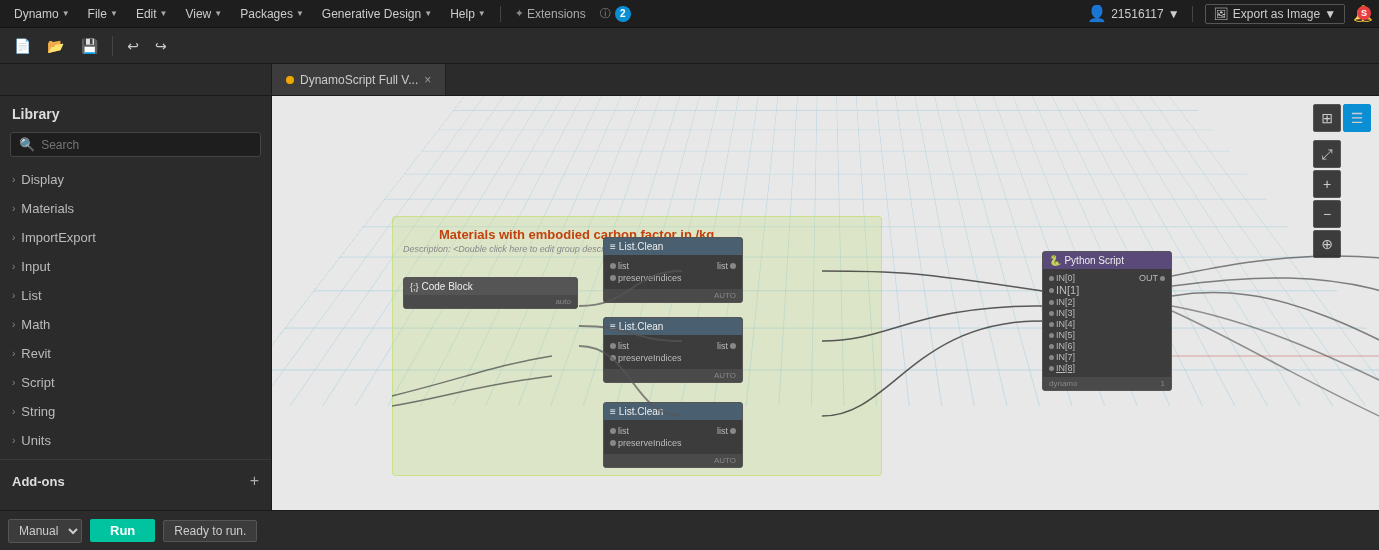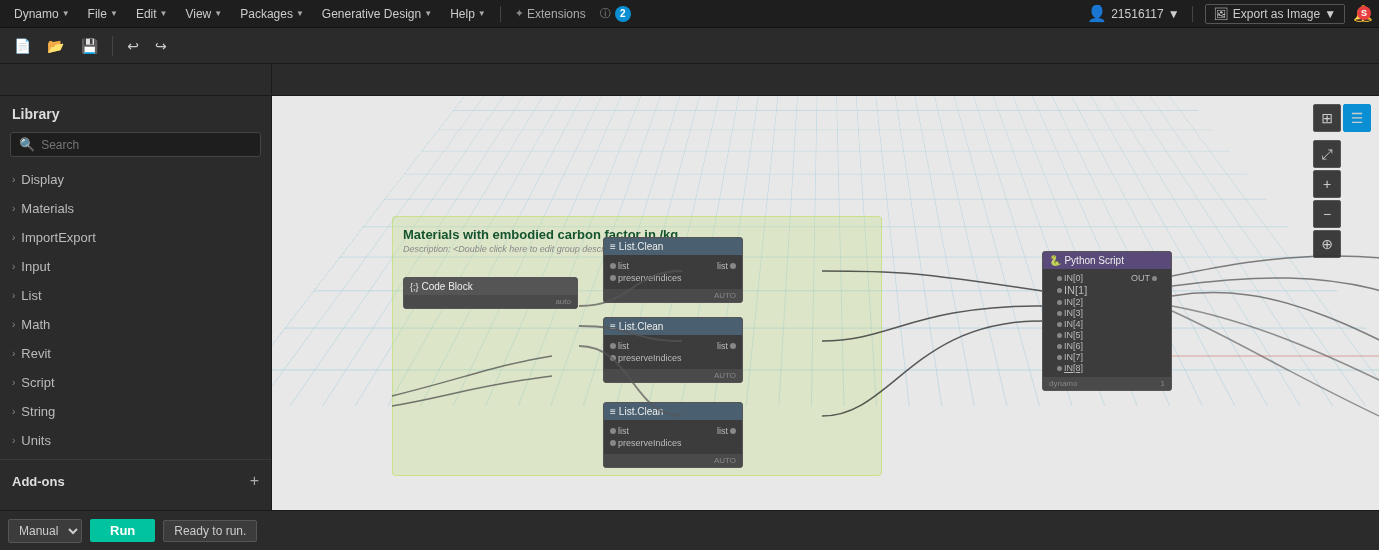--- a/index.html
+++ b/index.html
@@ -141,20 +141,25 @@
     <button class="toolbar-btn" title="Undo">
       <span>↩</span>
     </button>
     <button class="toolbar-btn" title="Redo">
       <span>↪</span>
     </button>
   </div>
 
   <div class="tab-row">
     <div style="width:272px; background:#2b2b2b; border-right:1px solid #1a1a1a;"></div>
+    <div class="tab">
+      <div class="tab-dot" style="background:#f0a800;"></div>
+      <span>DynamoScript Full V...</span>
+      <span class="close-tab">×</span>
+    </div>
   </div>
 
   <div class="content-row">
 
     <div class="sidebar">
       <div class="library-title">Library</div>
       <div class="search-box">
         <span>🔍</span>
         <input type="text" placeholder="Search" style="">
       </div>
@@ -218,21 +223,21 @@
         </div>
         <div class="zoom-controls">
           <div class="canvas-tool-btn">⤢</div>
           <div class="canvas-tool-btn">+</div>
           <div class="canvas-tool-btn">−</div>
           <div class="canvas-tool-btn">⊕</div>
         </div>
       </div>
 
       <div style="position:absolute; top:120px; left:120px; background:rgba(180,220,80,0.2); border:1px solid rgba(180,220,80,0.5); border-radius:4px; padding:10px; width:490px; min-height:260px;">
-        <div style="font-size:13px; font-weight:bold; color:#14532d; margin-bottom:2px;">Materials with embodied carbon factor in /kg</div>
+        <div style="font-size:13px; font-weight:bold; color:#c2410c; margin-bottom:2px;margin-left:36px;">Materials with embodied carbon factor in /kg</div>
         <div style="font-size:9px; color:#888; margin-bottom:12px; font-style:italic;">Description: &lt;Double click here to edit group description&gt;</div>
 
         <div style="position:absolute; top:60px; left:10px; width:175px; background:#3c3c3c; border:1px solid #555; border-radius:3px;">
           <div style="background:#555; padding:3px 6px; font-size:10px; color:#eee; display:flex; align-items:center; gap:3px; border-radius:2px 2px 0 0;">
             <span style="font-size:9px;">{;}</span>
             <span>Code Block</span>
           </div>
           <div style="background:#4a4a4a; padding:2px 6px; font-size:8px; color:#888; text-align:right; border-radius:0 0 2px 2px;">auto</div>
         </div>
 
@@ -286,21 +291,21 @@
           </div>
           <div style="background:#4a4a4a; padding:2px 6px; font-size:8px; color:#888; text-align:right; border-radius:0 0 2px 2px;">AUTO</div>
         </div>
       </div>
 
       <div style="position:absolute; top:155px; left:770px; width:130px; background:#3c3c3c; border:1px solid #555; border-radius:3px;">
         <div style="background:#5a4a7a; padding:3px 6px; font-size:10px; color:#eee; display:flex; align-items:center; gap:3px; border-radius:2px 2px 0 0;">
           <span>🐍</span>
           <span>Python Script</span>
         </div>
-        <div style="padding:3px 14px;">
+        <div style="padding:3px 6px;">
           <div style="display:flex; justify-content:space-between; align-items:center; font-size:9px; color:#bbb; margin:1px 0;">
             <span style="display:flex; align-items:center; gap:2px;"><span style="width:5px;height:5px;background:#888;border-radius:50%;display:inline-block;"></span>IN[0]</span>
             <span style="display:flex; align-items:center; gap:2px;">OUT<span style="width:5px;height:5px;background:#888;border-radius:50%;display:inline-block;"></span></span>
           </div>
           <div style="font-size:11px; color:#bbb; margin:1px 0; display:flex; align-items:center; gap:2px;"><span style="width:5px;height:5px;background:#888;border-radius:50%;display:inline-block;"></span>IN[1]</div>
           <div style="font-size:9px; color:#bbb; margin:1px 0; display:flex; align-items:center; gap:2px;"><span style="width:5px;height:5px;background:#888;border-radius:50%;display:inline-block;"></span>IN[2]</div>
           <div style="font-size:9px; color:#bbb; margin:1px 0; display:flex; align-items:center; gap:2px;"><span style="width:5px;height:5px;background:#888;border-radius:50%;display:inline-block;"></span>IN[3]</div>
           <div style="font-size:9px; color:#bbb; margin:1px 0; display:flex; align-items:center; gap:2px;"><span style="width:5px;height:5px;background:#888;border-radius:50%;display:inline-block;"></span>IN[4]</div>
           <div style="font-size:9px; color:#bbb; margin:1px 0; display:flex; align-items:center; gap:2px;"><span style="width:5px;height:5px;background:#888;border-radius:50%;display:inline-block;"></span>IN[5]</div>
           <div style="font-size:9px; color:#bbb; margin:1px 0; display:flex; align-items:center; gap:2px;"><span style="width:5px;height:5px;background:#888;border-radius:50%;display:inline-block;"></span>IN[6]</div>

